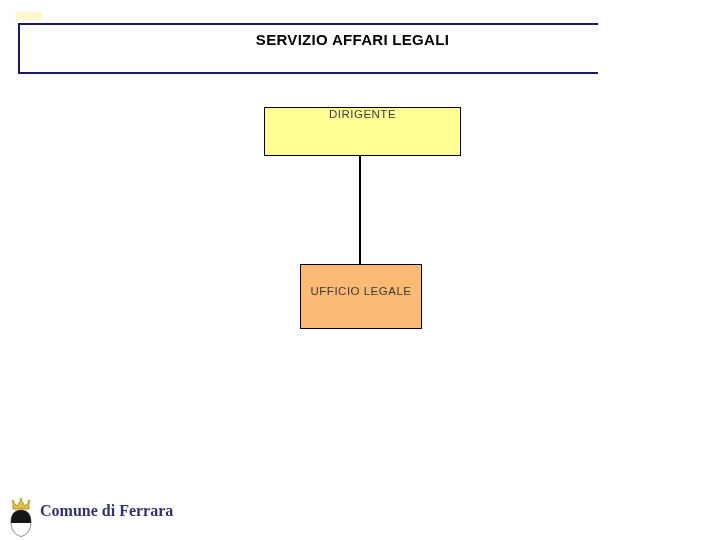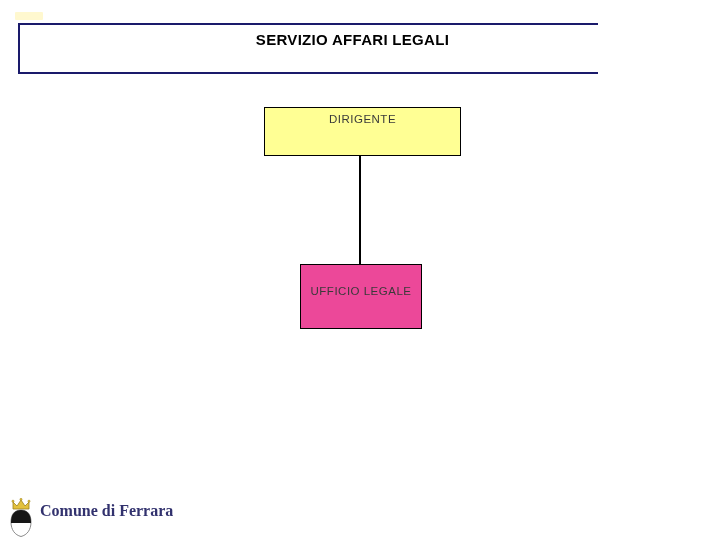--- a/index.html
+++ b/index.html
@@ -44,28 +44,27 @@
     font-size: 11.5px;
     letter-spacing: 0.5px;
     color: #3A3A3A;
   }
   .node-dirigente {
     left: 264px;
     top: 107px;
     width: 197px;
     height: 49px;
     background: #FFFF94;
-    padding-top: 5px;
   }
   .node-ufficio {
     left: 300px;
     top: 264px;
     width: 122px;
     height: 65px;
-    background: #ec4899;
+    background: #fdba74;
     padding-top: 20px;
   }
   .connector {
     position: absolute;
     left: 359px;
     top: 156px;
     width: 2px;
     height: 108px;
     background: #000000;
   }

